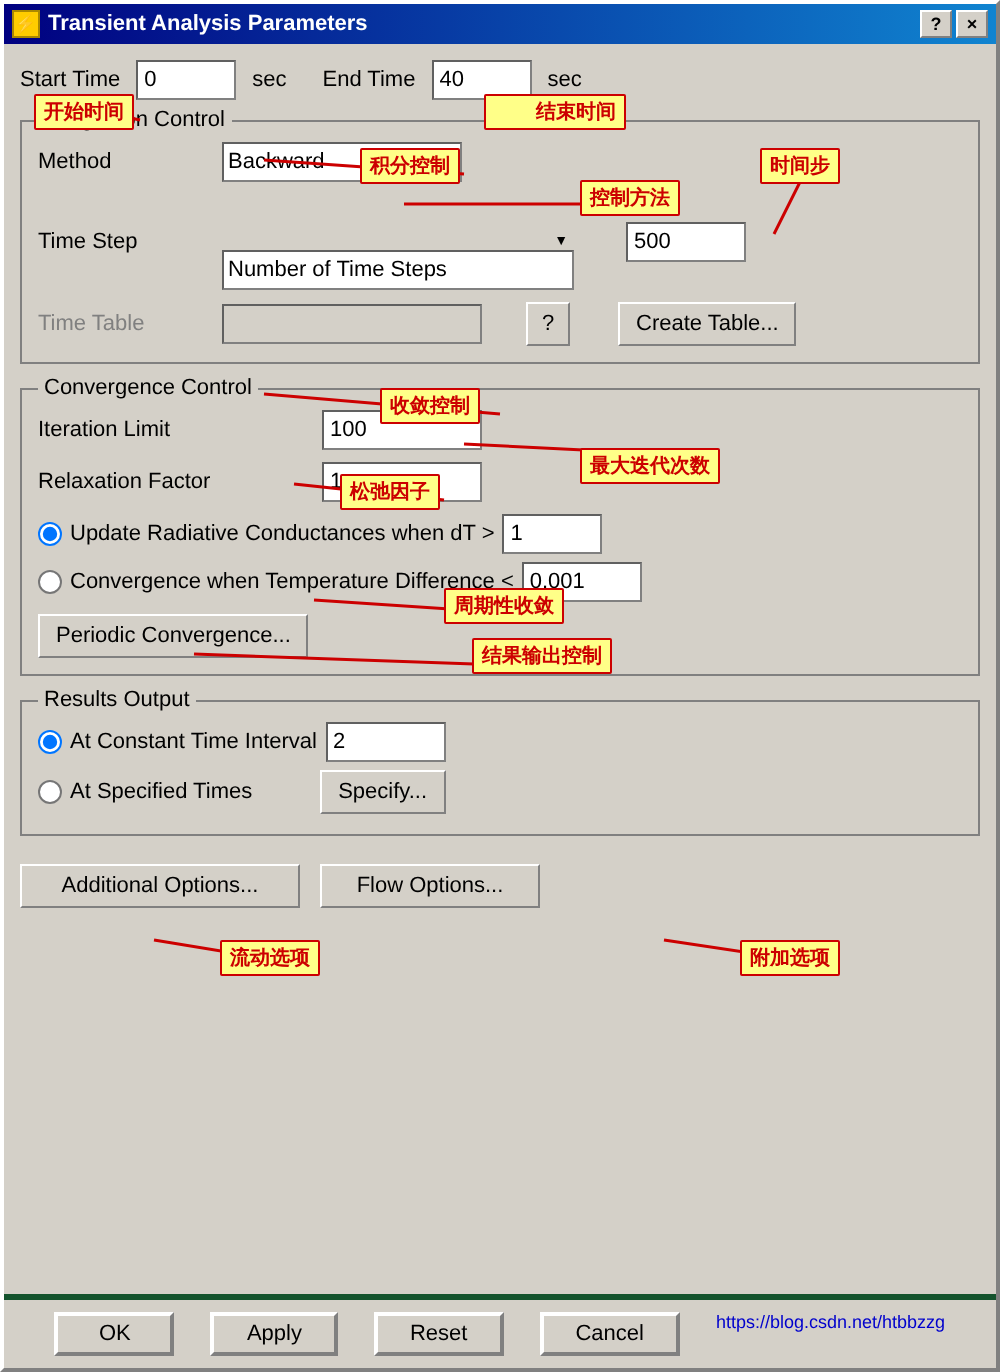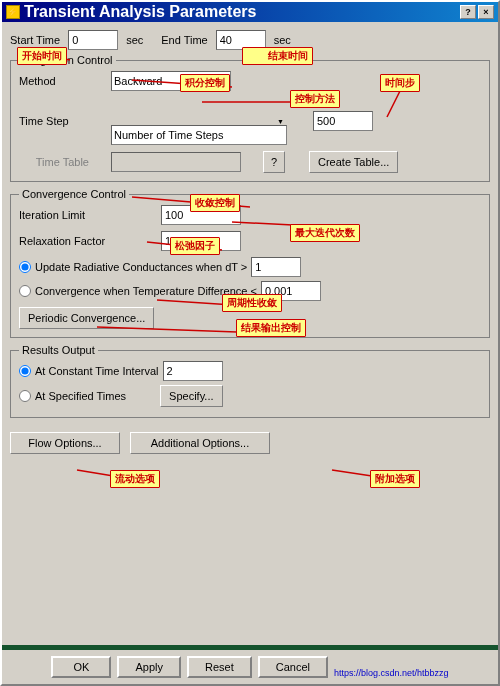--- a/index.html
+++ b/index.html
@@ -40,21 +40,21 @@
       width: 14px;
       height: 14px;
       background: #ffcc00;
       border: 1px solid #aa8800;
       font-size: 9px;
       display: flex;
       align-items: center;
       justify-content: center;
     }
     .title-text {
-      font-size: 16px;
+      font-size: 11px;
       font-weight: bold;
     }
     .title-buttons {
       display: flex;
       gap: 2px;
     }
     .title-btn {
       width: 16px;
       height: 14px;
       background: #d4d0c8;
@@ -164,25 +164,24 @@
       height: 12px;
       cursor: pointer;
     }
     .main-wrapper {
       position: relative;
       flex: 1;
       overflow: hidden;
     }
     .bottom-buttons {
       display: flex;
-      gap: 6px;
+      gap: 18px;
       padding: 6px 8px;
-      border-top: 5px solid #14532d;
+      border-top: 3px solid #14532d;
       justify-content: center;
-      align-items: flex-end;
     }
     .bottom-btn {
       background: #d4d0c8;
       border: 2px solid;
       border-top-color: #ffffff;
       border-left-color: #ffffff;
       border-bottom-color: #808080;
       border-right-color: #808080;
       padding: 3px 16px;
       font-size: 11px;
@@ -269,21 +268,21 @@
           <div class="select-wrapper">
             <select class="select-field" style="width:176px;margin-top:28px;">
               <option>Number of Time Steps</option>
               <option>Time Step Size</option>
             </select>
           </div>
           <input class="input-field" style="width: 60px; margin-left: 4px;" value="500">
         </div>
 
         <div class="row">
-          <span class="label disabled-text" style="width:70px;text-align:right;">Time Table</span>
+          <span class="label disabled-text" style="width:70px;">Time Table</span>
           <input class="input-field" style="width: 130px; background: rgb(212, 208, 200);" disabled="">
           <button class="button" style="padding:2px 5px; min-width:22px;">?</button>
           <button class="button" style="margin-left:2px;">Create Table...</button>
         </div>
       </div>
 
       <div class="group-box" style="margin-top:4px;">
         <span class="group-box-title">Convergence Control</span>
 
         <div class="row" style="margin-top:4px; margin-bottom:6px;">
@@ -323,22 +322,22 @@
         </div>
 
         <div class="radio-row">
           <input type="radio" name="results_type" class="radio-input" style="">
           <span class="label">At Specified Times</span>
           <button class="button" style="margin-left:30px;">Specify...</button>
         </div>
       </div>
 
       <div class="row" style="margin-top:6px; gap:10px;">
+        <button class="button" style="min-width:140px;">Additional Options...</button>
         <button class="button" style="min-width:110px;">Flow Options...</button>
-        <button class="button" style="min-width:140px;">Additional Options...</button>
       </div>
 
     </div>
 
     <div class="annotations-layer">
       <svg class="arrows">
 
         <line x1="68" y1="38" x2="30" y2="30" stroke="#cc0000" stroke-width="1.5" marker-end="url(#arrow)"></line>
 
         <line x1="310" y1="38" x2="270" y2="30" stroke="#cc0000" stroke-width="1.5"></line>

